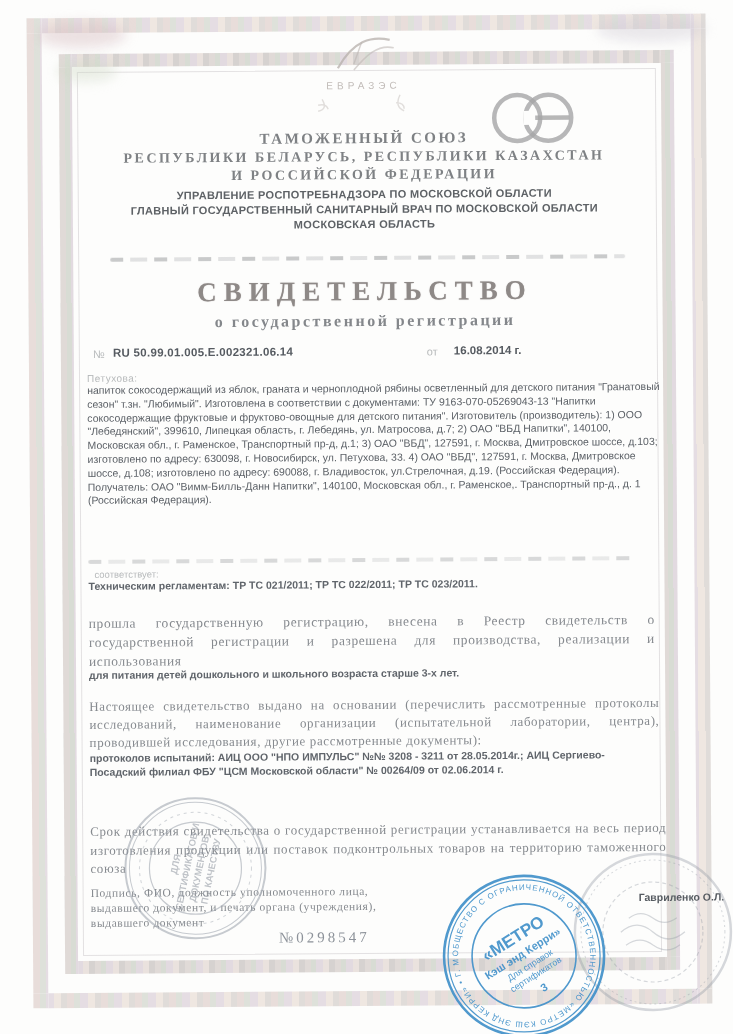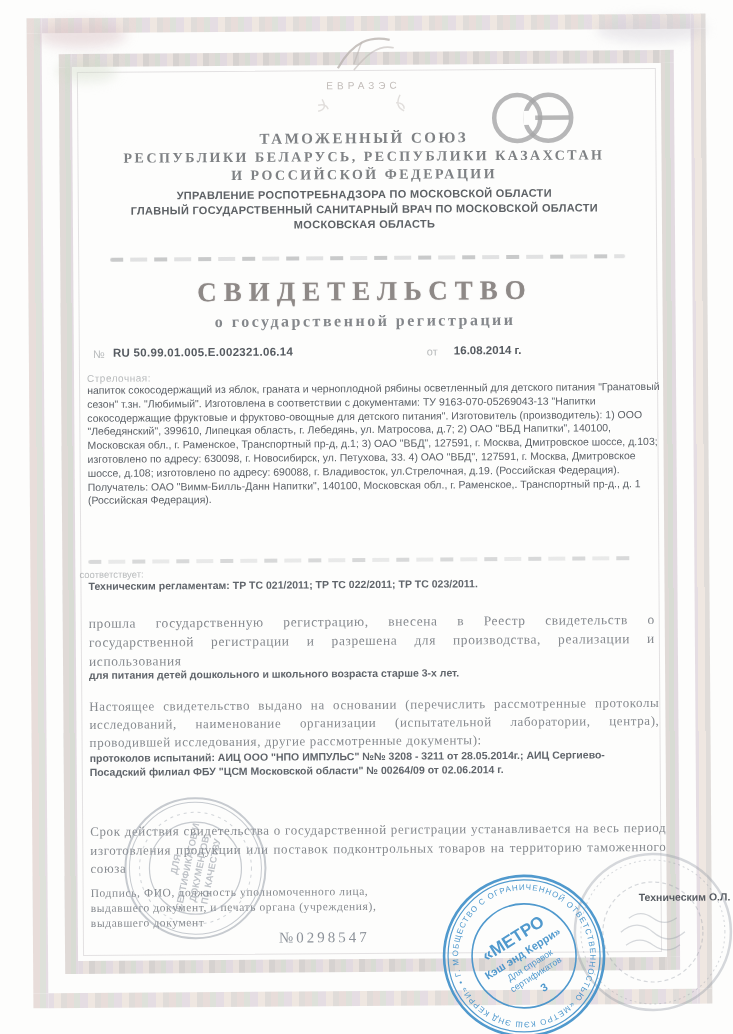--- a/index.html
+++ b/index.html
@@ -86,37 +86,37 @@
     <div class="abs squiggle" style="top:256px;left:112px;width:515px;"></div>
 
     <div class="abs center doc-title" style="top:276px;">СВИДЕТЕЛЬСТВО</div>
     <div class="abs center doc-subtitle" style="top:312px;">о государственной регистрации</div>
 
     <div class="abs faint-label" style="top:346px;left:94px;font-size:11px;">№</div>
     <div class="abs typed typed-strong" style="top:345px;left:114px;font-size:11.5px;font-weight:bold;letter-spacing:.3px;">RU 50.99.01.005.Е.002321.06.14</div>
     <div class="abs faint-label" style="top:346px;left:428px;font-size:11px;">от</div>
     <div class="abs typed typed-strong" style="top:345px;left:455px;font-size:11.5px;font-weight:bold;">16.08.2014 г.</div>
 
-    <div class="abs faint-label" style="top:371px;left:88px;font-size:10px;letter-spacing:.5px;">Стрелочная:</div>
+    <div class="abs faint-label" style="top:371px;left:88px;font-size:10px;letter-spacing:.5px;">Петухова:</div>
     <div class="abs typed" style="top:382px;left:88px;width:578px;">напиток сокосодержащий из яблок, граната и черноплодной рябины осветленный для детского питания "Гранатовый сезон" т.зн. "Любимый". Изготовлена в соответствии с документами: ТУ 9163-070-05269043-13 "Напитки сокосодержащие фруктовые и фруктово-овощные для детского питания". Изготовитель (производитель): 1) ООО "Лебедянский", 399610, Липецкая область, г. Лебедянь, ул. Матросова, д.7; 2) ОАО "ВБД Напитки", 140100, Московская обл., г. Раменское, Транспортный пр-д, д.1; 3) ОАО "ВБД", 127591, г. Москва, Дмитровское шоссе, д.103; изготовлено по адресу: 630098, г. Новосибирск, ул. Петухова, 33. 4) ОАО "ВБД", 127591, г. Москва, Дмитровское шоссе, д.108; изготовлено по адресу: 690088, г. Владивосток, ул.Стрелочная, д.19. (Российская Федерация). Получатель: ОАО "Вимм-Билль-Данн Напитки", 140100, Московская обл., г. Раменское,. Транспортный пр-д., д. 1 (Российская Федерация).</div>
 
     <div class="abs squiggle" style="top:558px;left:88px;width:545px;opacity:.7;"></div>
-    <div class="abs faint-label" style="top:567px;left:79px;font-size:9.5px;">соответствует:</div>
+    <div class="abs faint-label" style="top:567px;left:94px;font-size:9.5px;">соответствует:</div>
     <div class="abs typed" style="top:578px;left:88px;width:560px;font-weight:bold;color:#60656b;">Техническим регламентам: ТР ТС 021/2011; ТР ТС 022/2011; ТР ТС 023/2011.</div>
 
     <div class="abs template-text" style="top:612px;left:88px;width:566px;font-size:13.5px;line-height:19px;">прошла государственную регистрацию, внесена в Реестр свидетельств о государственной регистрации и разрешена для производства, реализации и использования</div>
     <div class="abs typed" style="top:667px;left:88px;width:560px;font-weight:bold;color:#60656b;">для питания детей дошкольного и школьного возраста старше 3-х лет.</div>
 
     <div class="abs template-text" style="top:696px;left:88px;width:570px;font-size:13px;line-height:18px;">Настоящее свидетельство выдано на основании (перечислить рассмотренные протоколы исследований, наименование организации (испытательной лаборатории, центра), проводившей исследования, другие рассмотренные документы):</div>
     <div class="abs typed" style="top:749px;left:88px;width:558px;font-weight:bold;color:#60656b;line-height:14px;">протоколов испытаний: АИЦ ООО "НПО ИМПУЛЬС" №№ 3208 - 3211 от 28.05.2014г.; АИЦ Сергиево-Посадский филиал ФБУ "ЦСМ Московской области" № 00264/09 от 02.06.2014 г.</div>
 
     <div class="abs template-text" style="top:821px;left:88px;width:576px;font-size:13px;line-height:18.5px;">Срок действия свидетельства о государственной регистрации устанавливается на весь период изготовления продукции или поставок подконтрольных товаров на территорию таможенного союза</div>
 
     <div class="abs template-text" style="top:884px;left:88px;width:335px;font-size:11.5px;line-height:15px;text-align:left;">Подпись, ФИО, должность уполномоченного лица, выдавшего документ, и печать органа (учреждения), выдавшего документ</div>
-    <div class="abs typed typed-strong" style="top:893px;left:636px;font-size:10.5px;font-weight:bold;">Техническим О.Л.</div>
+    <div class="abs typed typed-strong" style="top:893px;left:636px;font-size:10.5px;font-weight:bold;">Гавриленко О.Л.</div>
 
     <div class="abs center serial" style="top:929px;left:-90px;">№0298547</div>
 
     <div class="stamp" style="left:118px;top:792px;opacity:.55;">
       <svg width="150" height="150" viewBox="0 0 150 150">
         <circle cx="75" cy="75" r="70" fill="none" stroke="#9aa1ab" stroke-width="2"></circle>
         <circle cx="75" cy="75" r="66" fill="none" stroke="#9aa1ab" stroke-width="1"></circle>
         <circle cx="75" cy="75" r="46" fill="none" stroke="#9aa1ab" stroke-width="1.2"></circle>
         <circle cx="75" cy="75" r="56" fill="none" stroke="#9aa1ab" stroke-width="1" stroke-dasharray="3 4" opacity=".8"></circle>
         <g transform="rotate(-78 75 75)" fill="#8d949e" font-family="Liberation Sans,sans-serif" font-size="9.5" font-weight="bold" text-anchor="middle">

